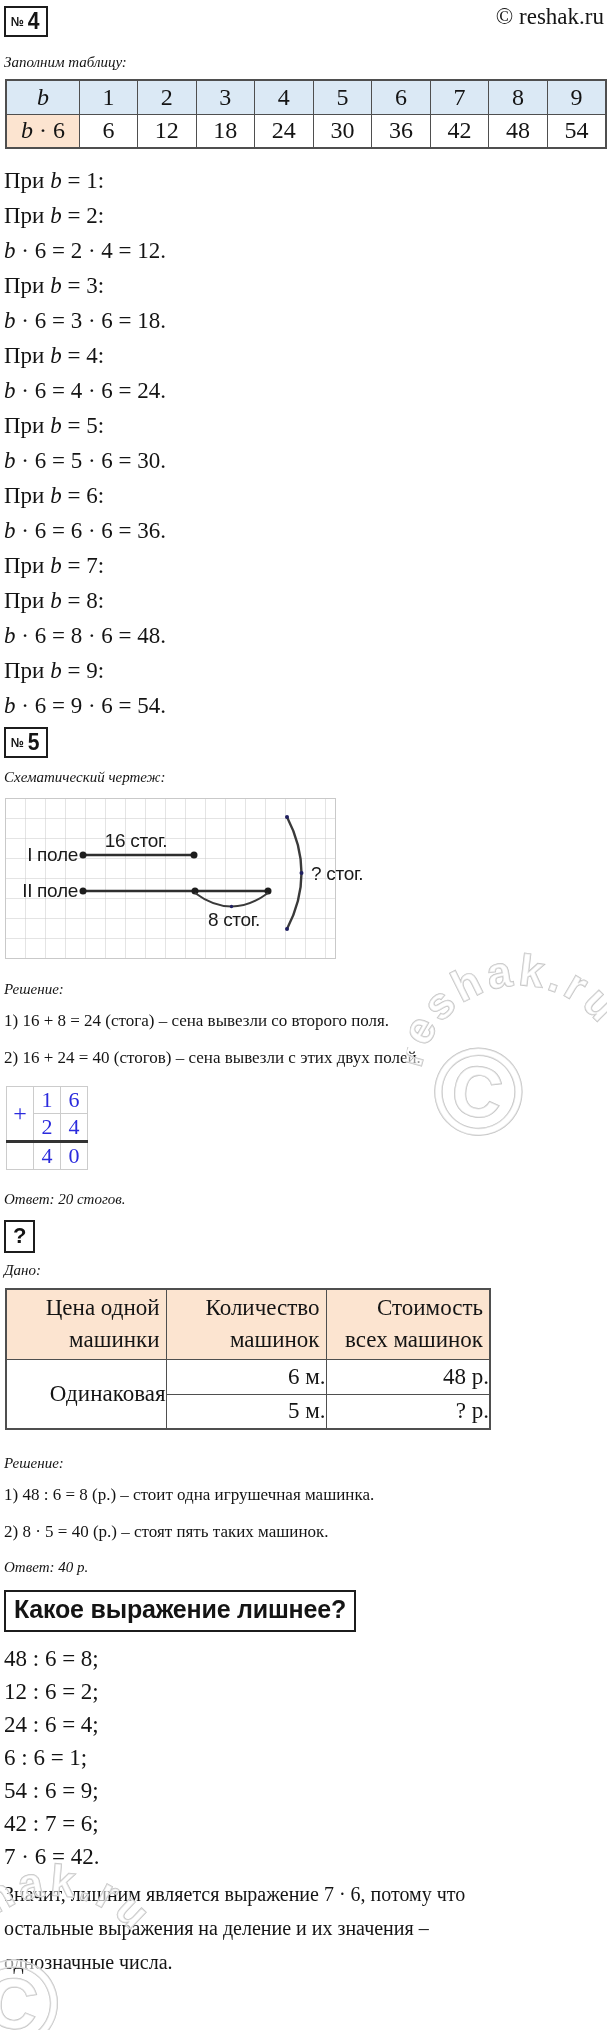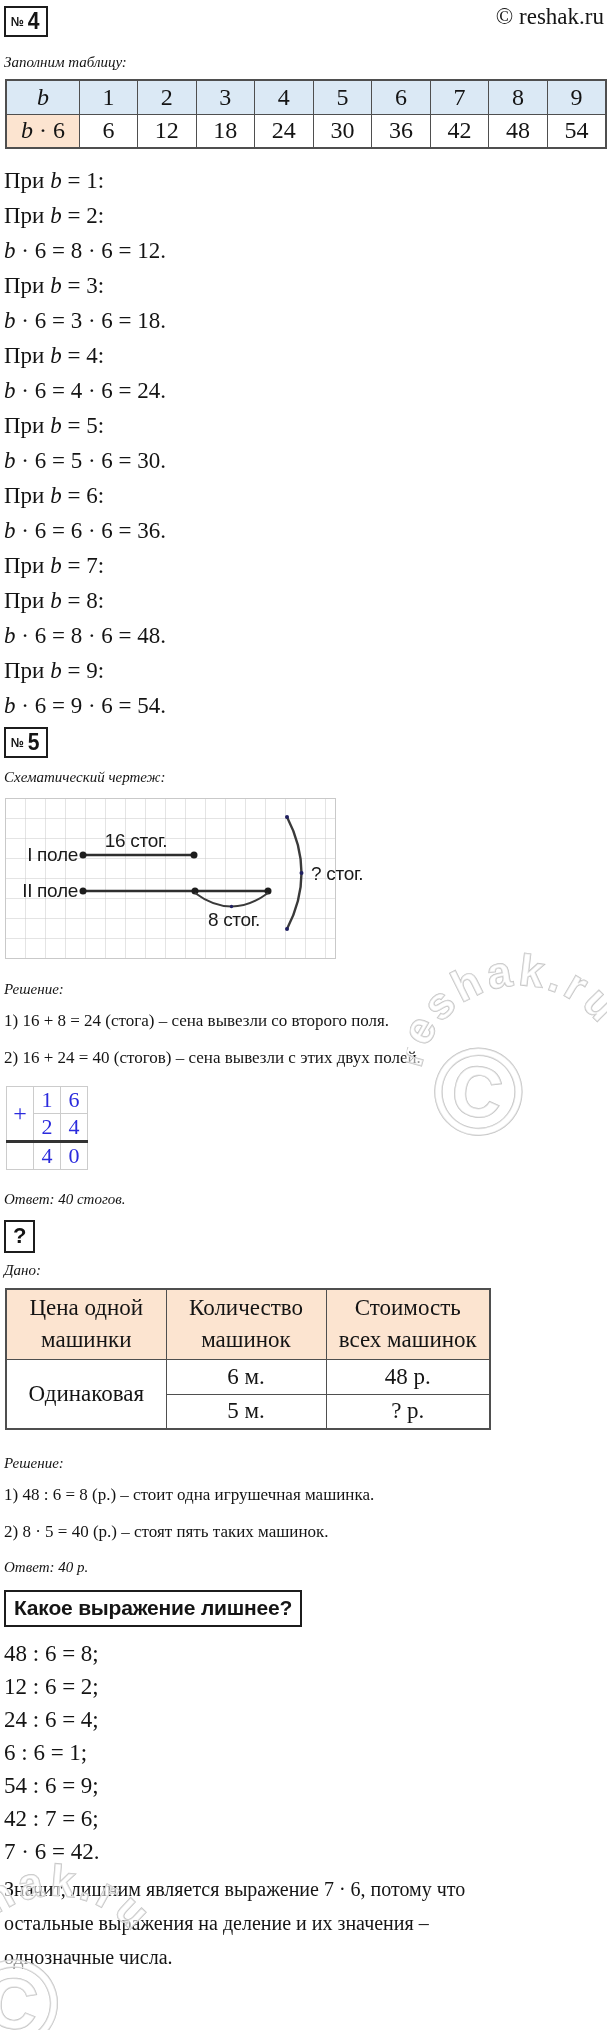--- a/index.html
+++ b/index.html
@@ -71,34 +71,34 @@
   table.add td{
     border:1px solid #ccc;width:27px;height:27px;text-align:center;vertical-align:middle;
     font-size:22px;color:var(--digit_blue);background:#fff;
   }
   table.add tr.res td{border-top:3px solid #333;}
   table.add td.plus{font-size:24px;}
 
   
   table.t2{border-collapse:collapse;border:2px solid var(--border_dark);margin-top:5px;margin-left:1px;}
   table.t2 td{
-    border:1.5px solid var(--border_dark);text-align:center;vertical-align:middle;
+    border:1.5px solid var(--border_dark);text-align:right;vertical-align:middle;
     font-size:23px;background:#fff;
   }
   table.t2 tr.hd td{
     background:var(--peach);height:70px;line-height:32px;white-space:pre-line;padding:1px 6px;
   }
   table.t2 td.c1{width:160px;}
   table.t2 td.c2{width:160px;}
   table.t2 td.c3{width:164px;}
   table.t2 tr.dr td{height:35px;}
 
   .titlebox{
     display:inline-block;border:2px solid #1c1c1c;margin-top:10px;
-    font-family:"Liberation Sans",sans-serif;font-weight:bold;font-size:21px;
+    font-family:"Liberation Sans",sans-serif;font-weight:bold;font-size:25px;
     padding:4px 8px 6px;line-height:1.1;letter-spacing:-.2px;background:#fff;
   }
 
   .mt16{margin-top:16px;}
   .mt10{margin-top:10px;}
   .mt8{margin-top:8px;}
   .mt6{margin-top:6px;}
   .mt4{margin-top:4px;}
   .mt20{margin-top:20px;}
 
@@ -155,21 +155,21 @@
       <td>42</td>
       <td>48</td>
       <td>54</td>
     </tr>
   </tbody>
     </table>
 
   <div class="steps">
     <div class="tline"><span>При </span><span class="vit">b</span><span> = 1:</span></div>
     <div class="tline"><span>При </span><span class="vit">b</span><span> = 2:</span></div>
-    <div class="tline"><span class="vit">b</span><span> · 6 = 8 · 6 = 12.</span></div>
+    <div class="tline"><span class="vit">b</span><span> · 6 = 2 · 4 = 12.</span></div>
     <div class="tline"><span>При </span><span class="vit">b</span><span> = 3:</span></div>
     <div class="tline"><span class="vit">b</span><span> · 6 = 3 · 6 = 18.</span></div>
     <div class="tline"><span>При </span><span class="vit">b</span><span> = 4:</span></div>
     <div class="tline"><span class="vit">b</span><span> · 6 = 4 · 6 = 24.</span></div>
     <div class="tline"><span>При </span><span class="vit">b</span><span> = 5:</span></div>
     <div class="tline"><span class="vit">b</span><span> · 6 = 5 · 6 = 30.</span></div>
     <div class="tline"><span>При </span><span class="vit">b</span><span> = 6:</span></div>
     <div class="tline"><span class="vit">b</span><span> · 6 = 6 · 6 = 36.</span></div>
     <div class="tline"><span>При </span><span class="vit">b</span><span> = 7:</span></div>
     <div class="tline"><span>При </span><span class="vit">b</span><span> = 8:</span></div>
@@ -228,21 +228,21 @@
         <td>4</td>
       </tr>
       <tr class="res">
         <td></td>
         <td>4</td>
         <td>0</td>
       </tr>
     </tbody>
       </table>
 
-    <div class="intro mt16">Ответ: 40 стогов.</div>
+    <div class="intro mt16">Ответ: 20 стогов.</div>
   </div>
 
   <div class="mt8">
     <span class="qbox">?</span>
     <div class="intro mt4">Дано:</div>
 
     <table class="t2">
       <tbody>
           <tr class="hd">
         <td class="c1">Цена одной

